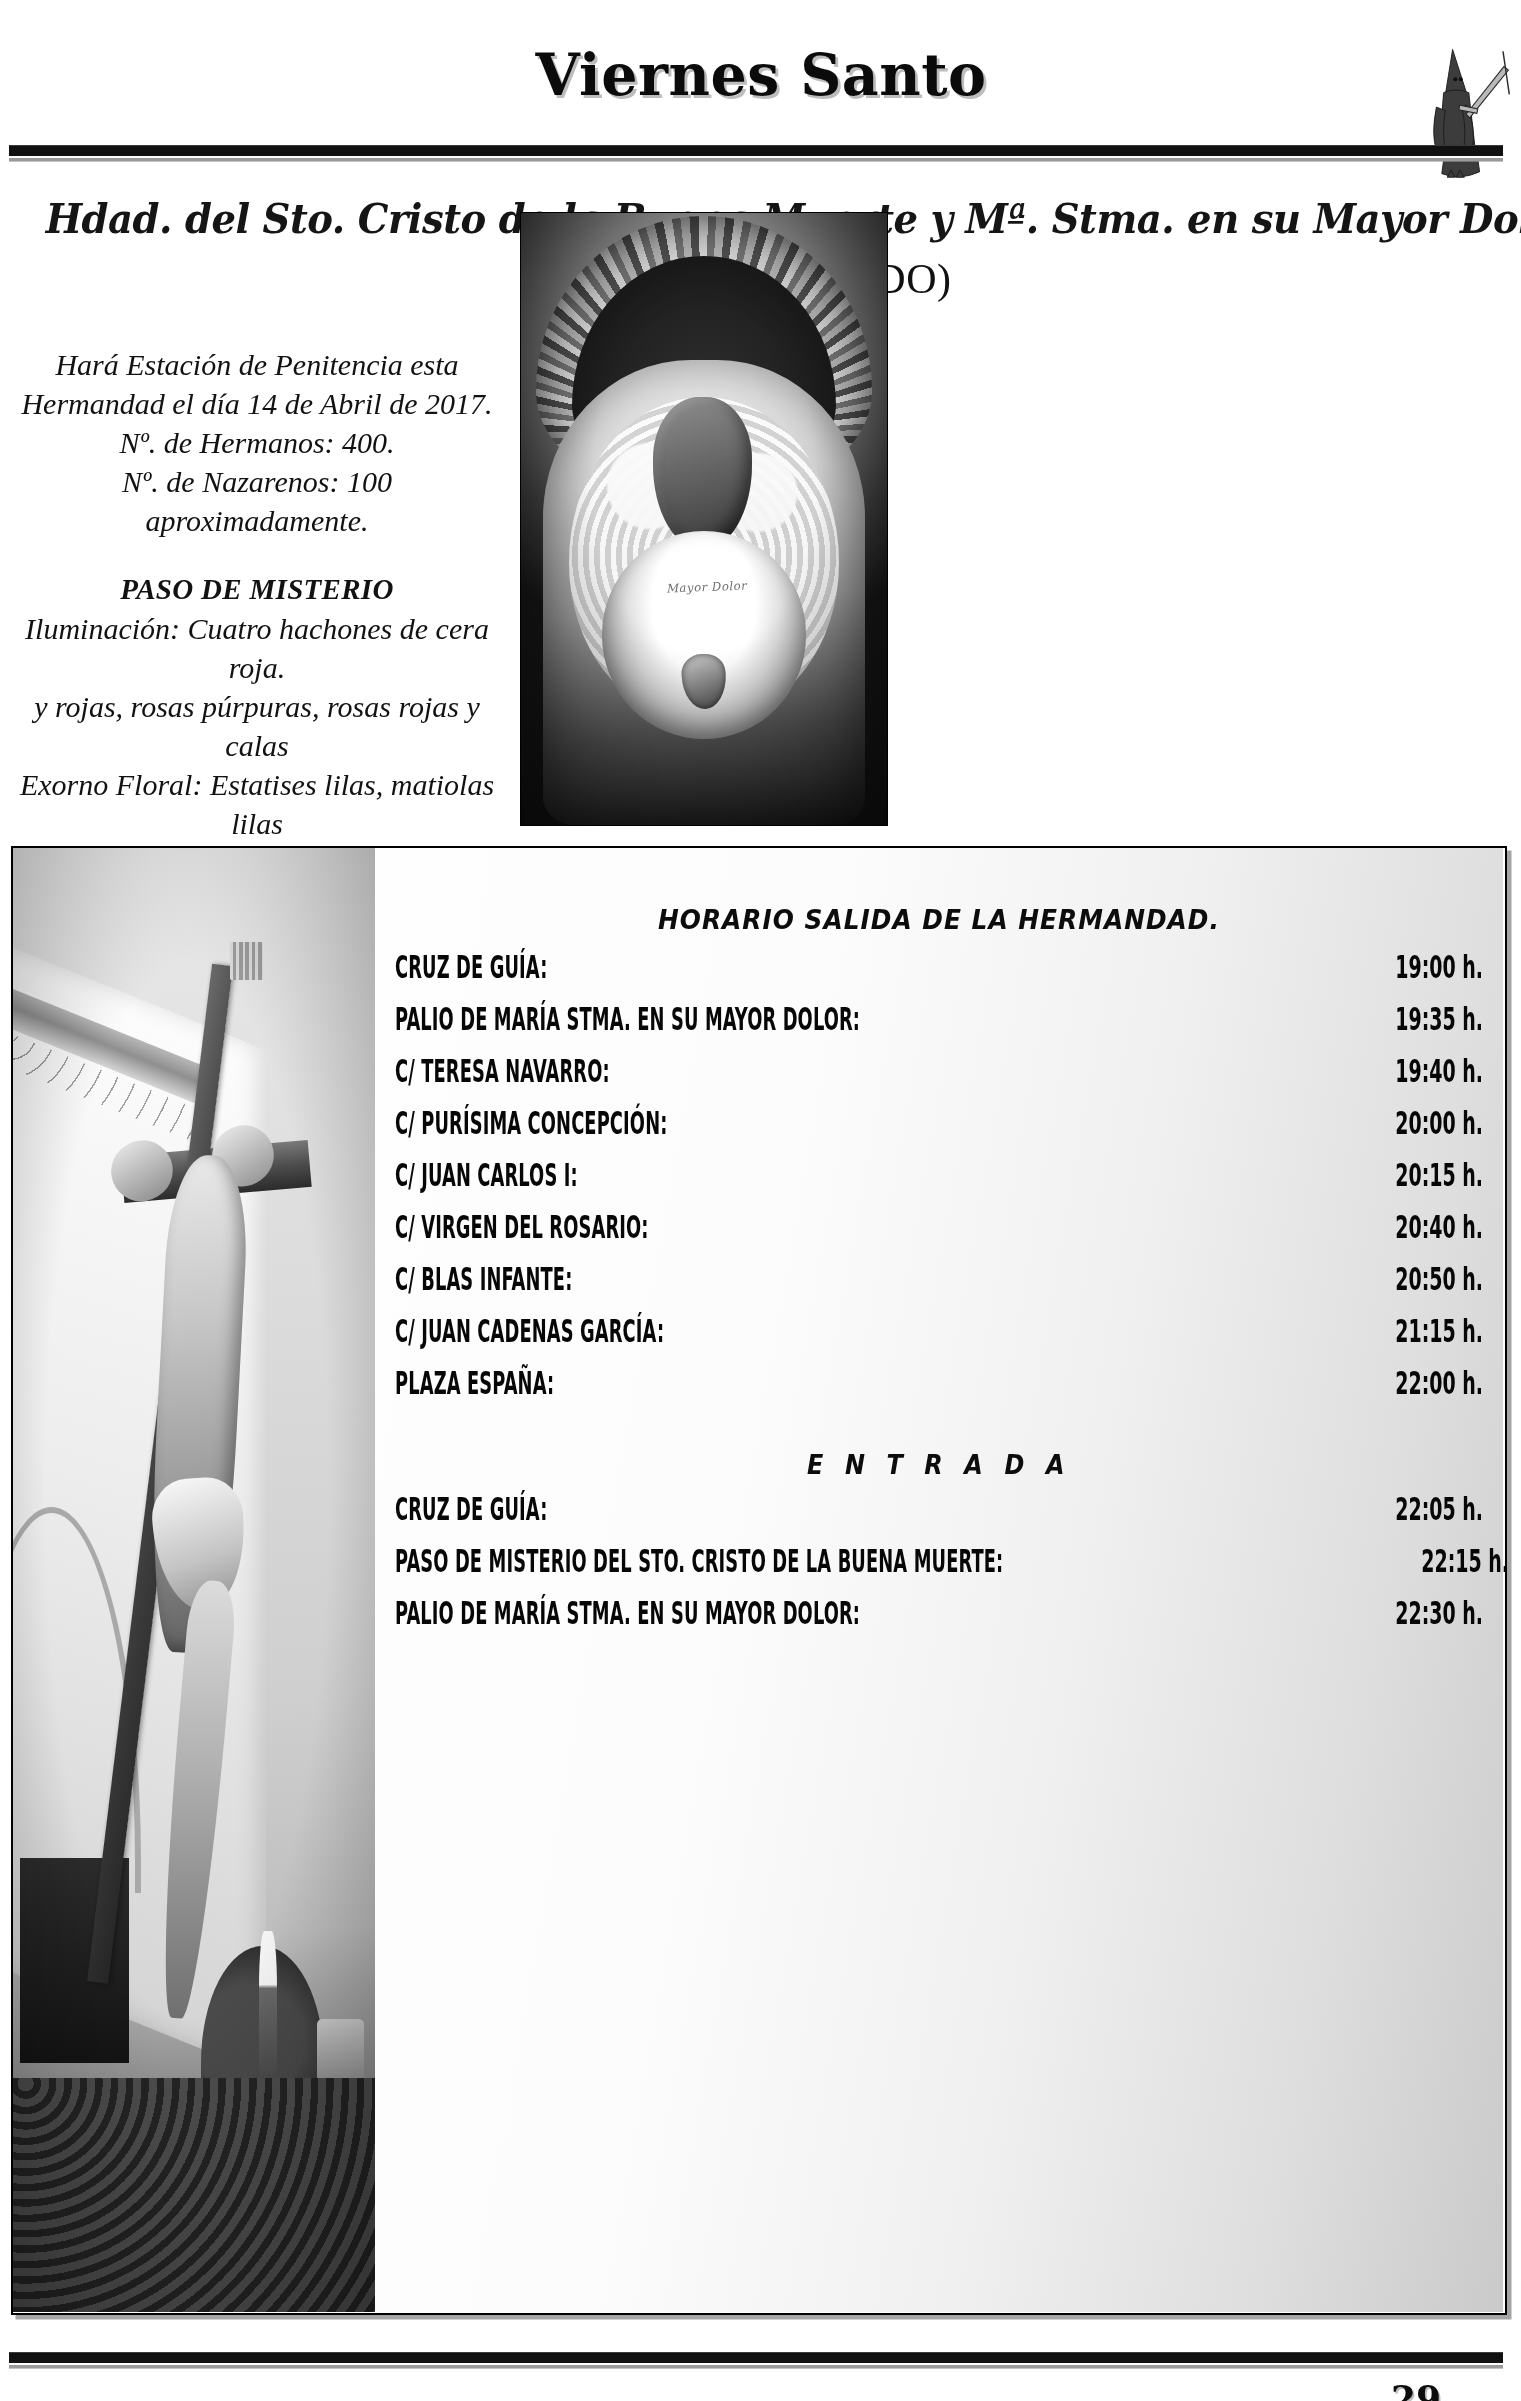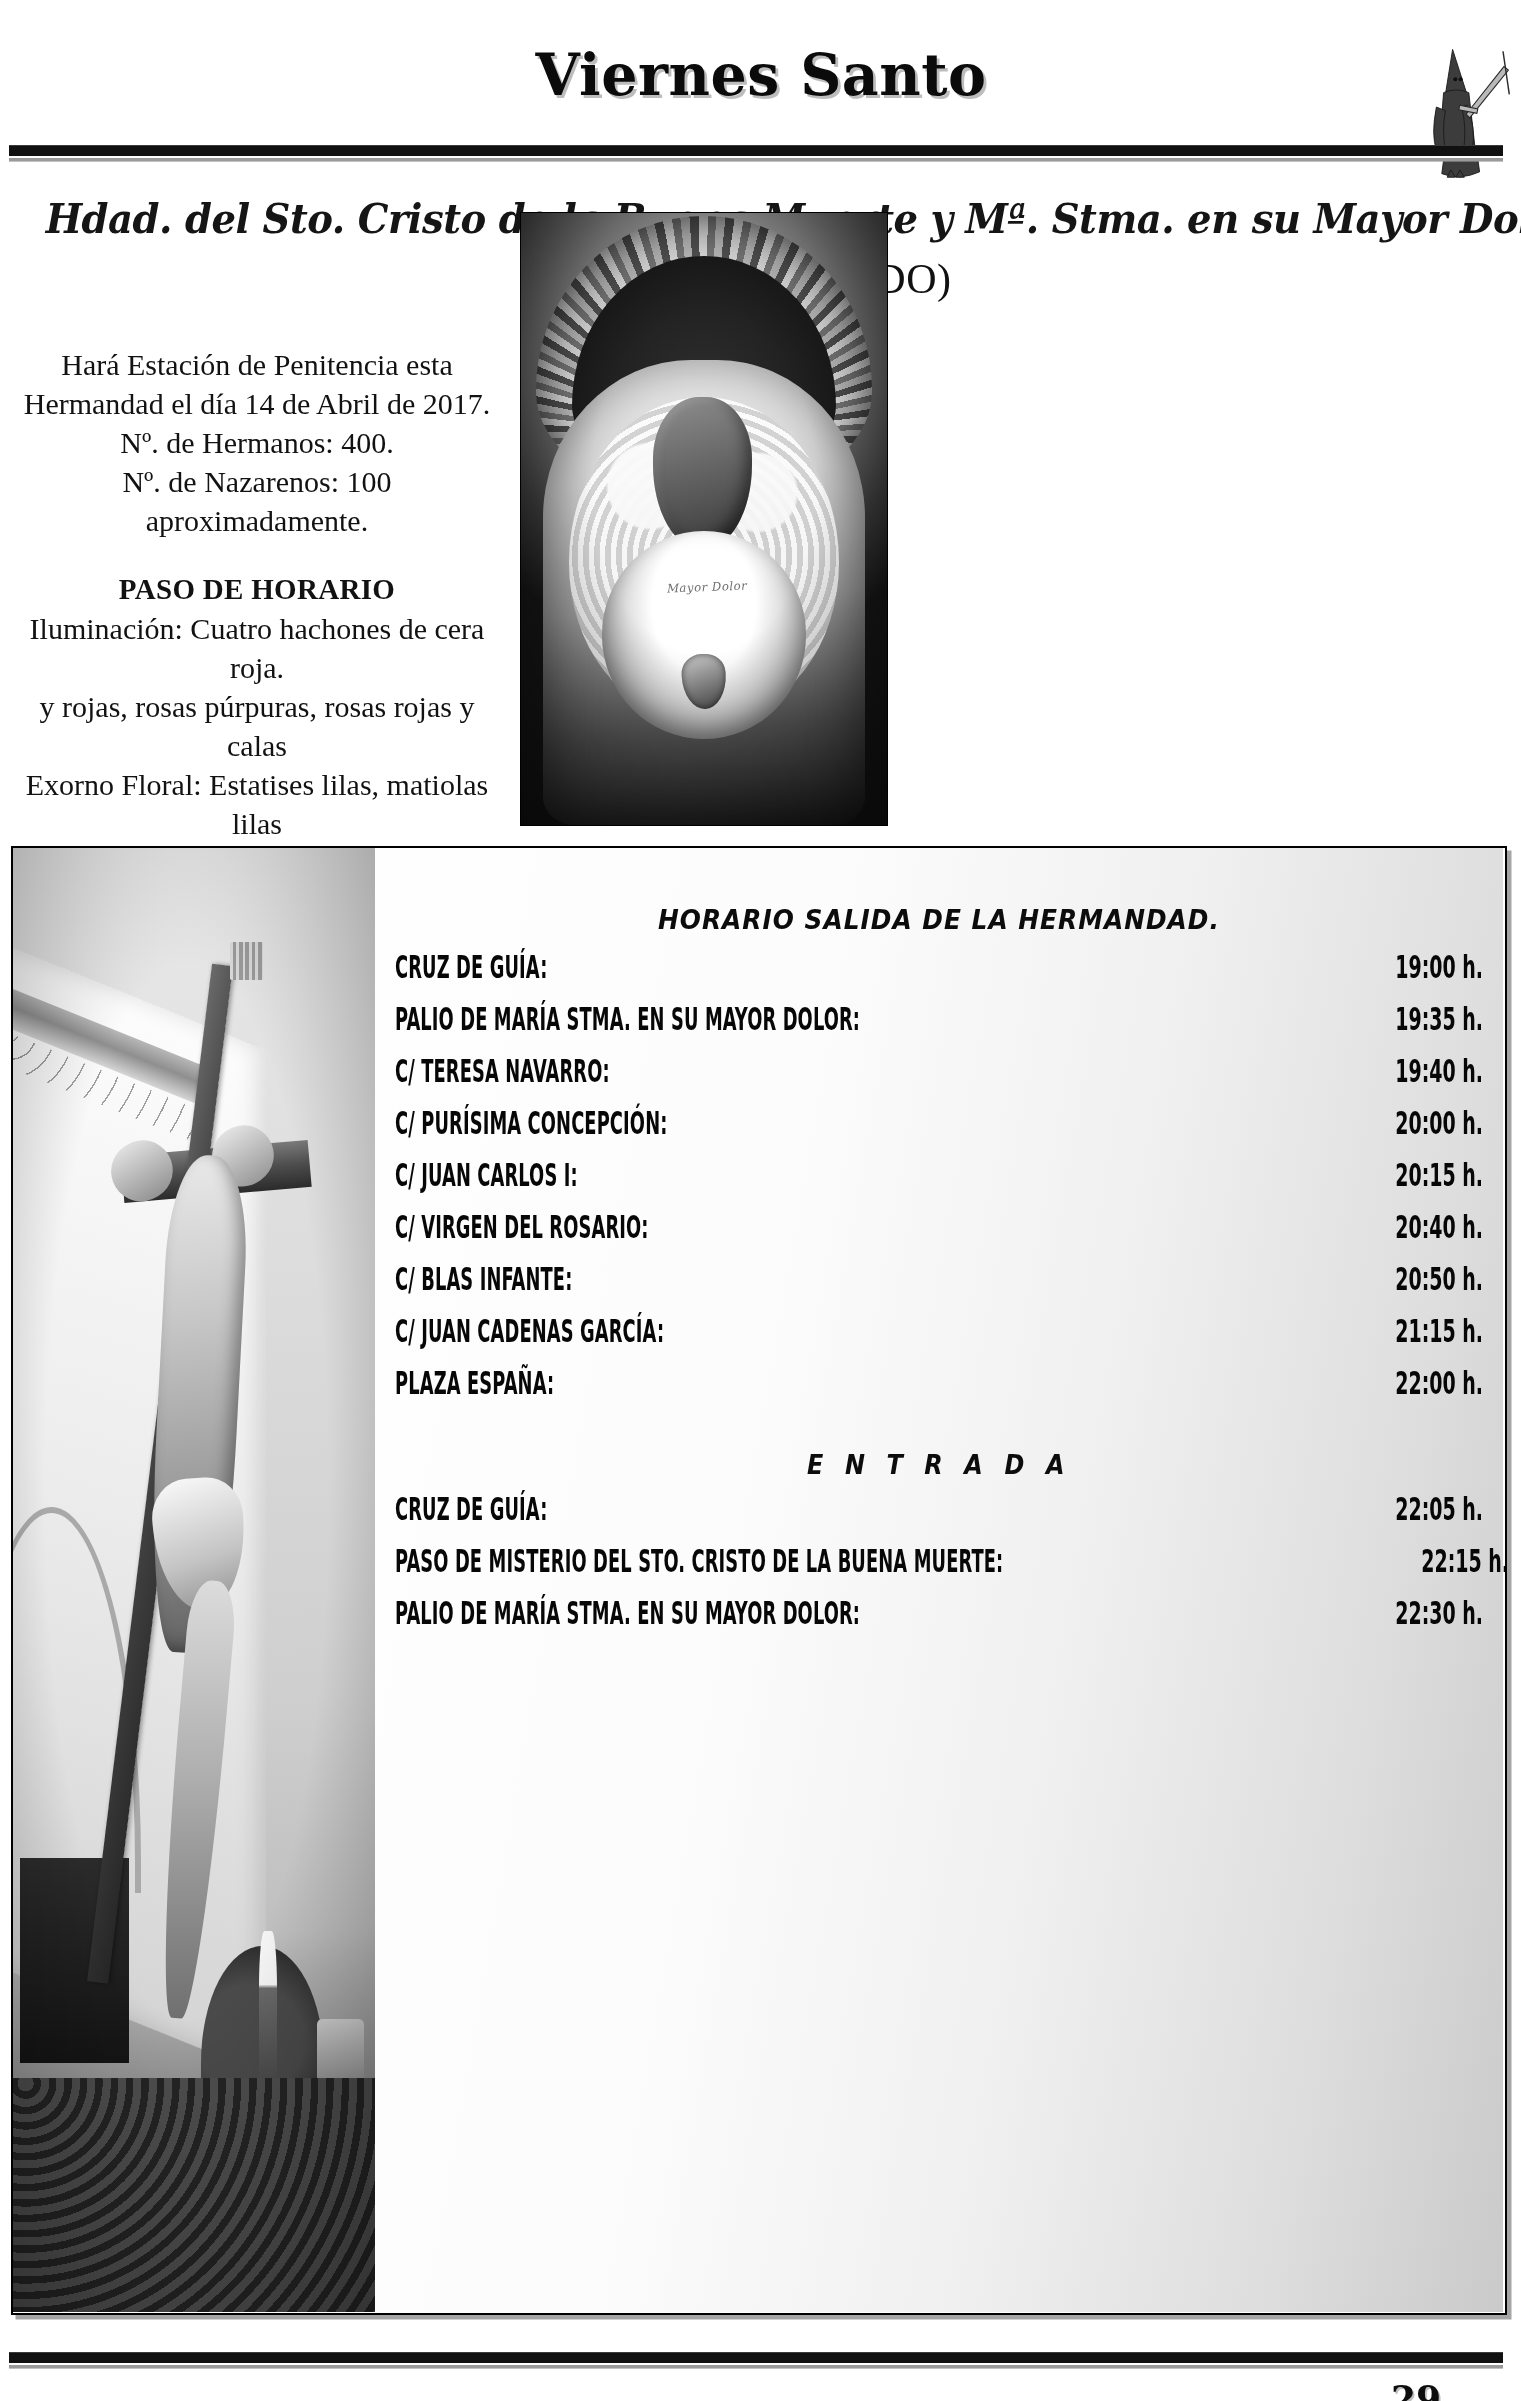--- a/index.html
+++ b/index.html
@@ -93,21 +93,21 @@
     position: absolute;
     top: 305px;
     left: 11px;
     width: 492px;
     text-align: center;
     font-family: "Liberation Serif", serif;
     font-size: 30px;
     line-height: 1.30;
     color: #121212;
   }
-  .info-col p { margin: 0; }
+  .info-col p { margin: 0; font-style: italic; }
   .info-col .blk { margin-bottom: 31px; }
   .info-col .blk:last-child { margin-bottom: 0; }
   .sec-head {
     font-weight: 700;
     font-size: 29px;
     letter-spacing: 0.3px;
     margin-bottom: 0.9px;
   }
 
   
@@ -491,21 +491,21 @@
 
   <div class="info-col">
     <div class="blk">
       <p>Hará Estación de Penitencia esta</p>
       <p>Hermandad el día 14 de Abril de 2017.</p>
       <p>Nº. de Hermanos: 400.</p>
       <p>Nº. de Nazarenos: 100 aproximadamente.</p>
     </div>
 
     <div class="blk">
-      <p class="sec-head">PASO DE HORARIO</p>
+      <p class="sec-head">PASO DE MISTERIO</p>
       <p>Iluminación: Cuatro hachones de cera roja.</p>
       <p>y rojas, rosas púrpuras, rosas rojas y calas</p>
       <p>Exorno Floral: Estatises lilas, matiolas lilas</p>
       <p>blancas.</p>
       <p>Capataz: D. Francisco Cadenas Rodríguez</p>
       <p>y D. Silvestre Pérez Barroso.</p>
     </div>
 
     <div class="blk">
       <p class="sec-head">PASO DE PALIO</p>

